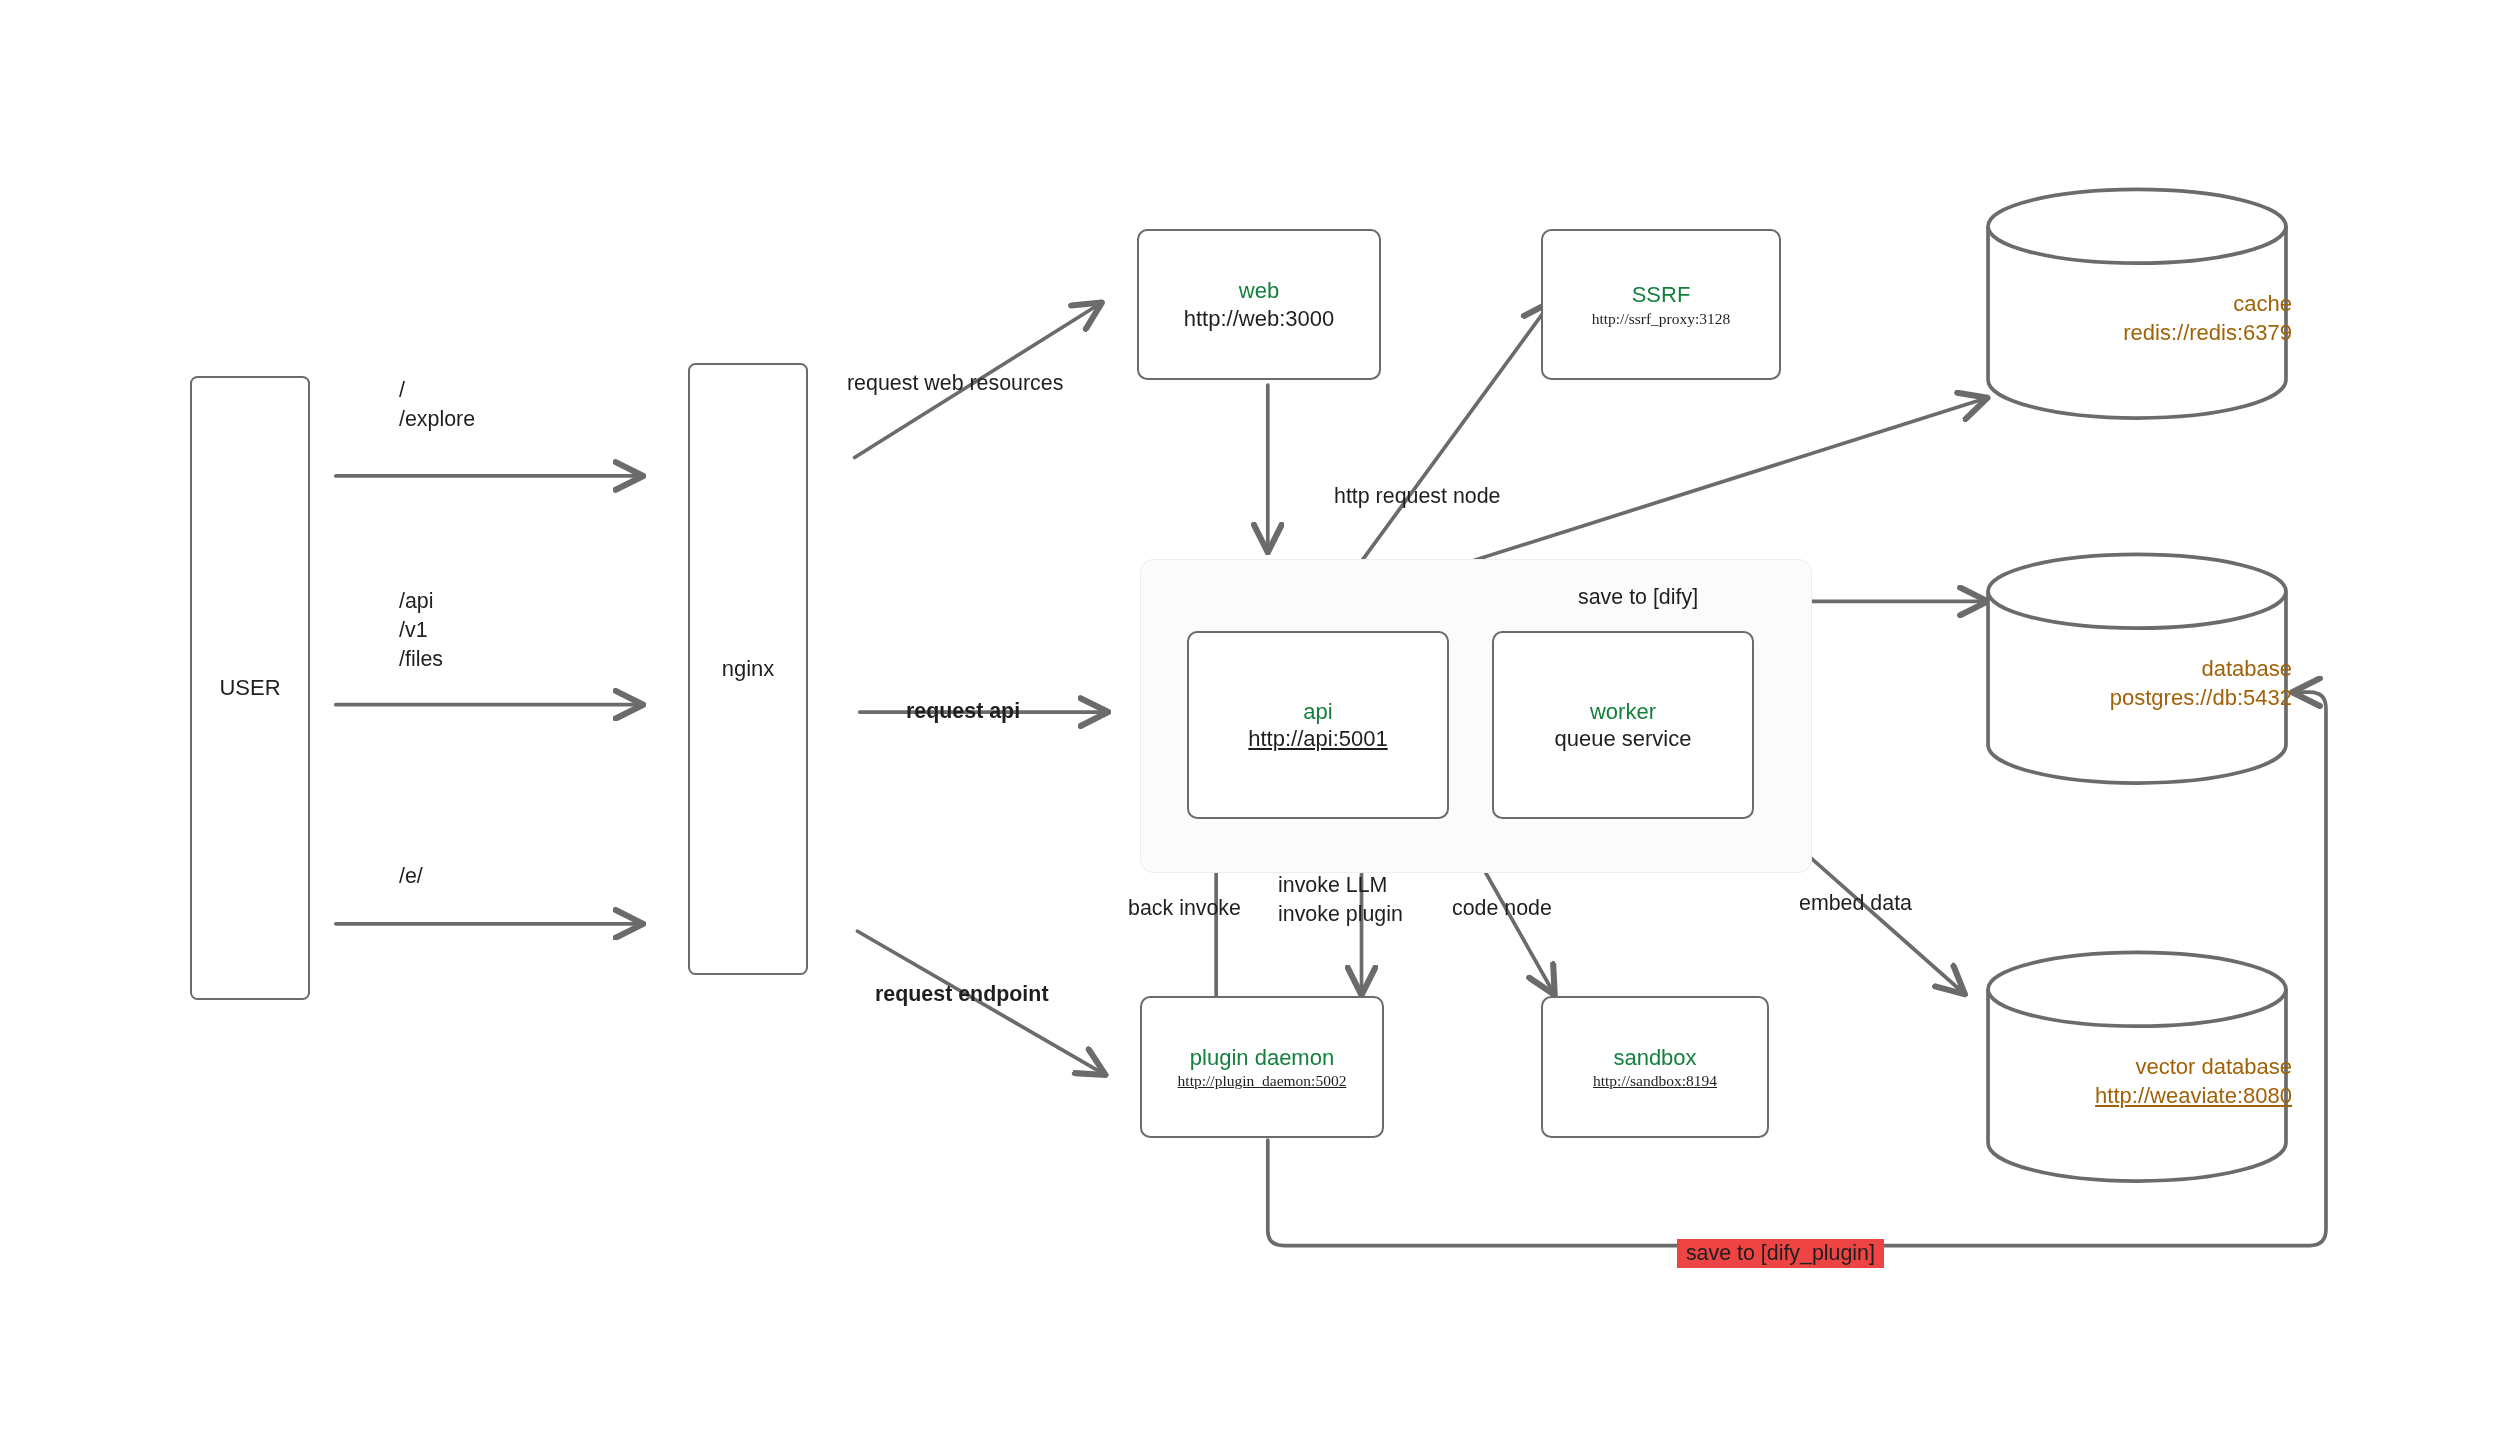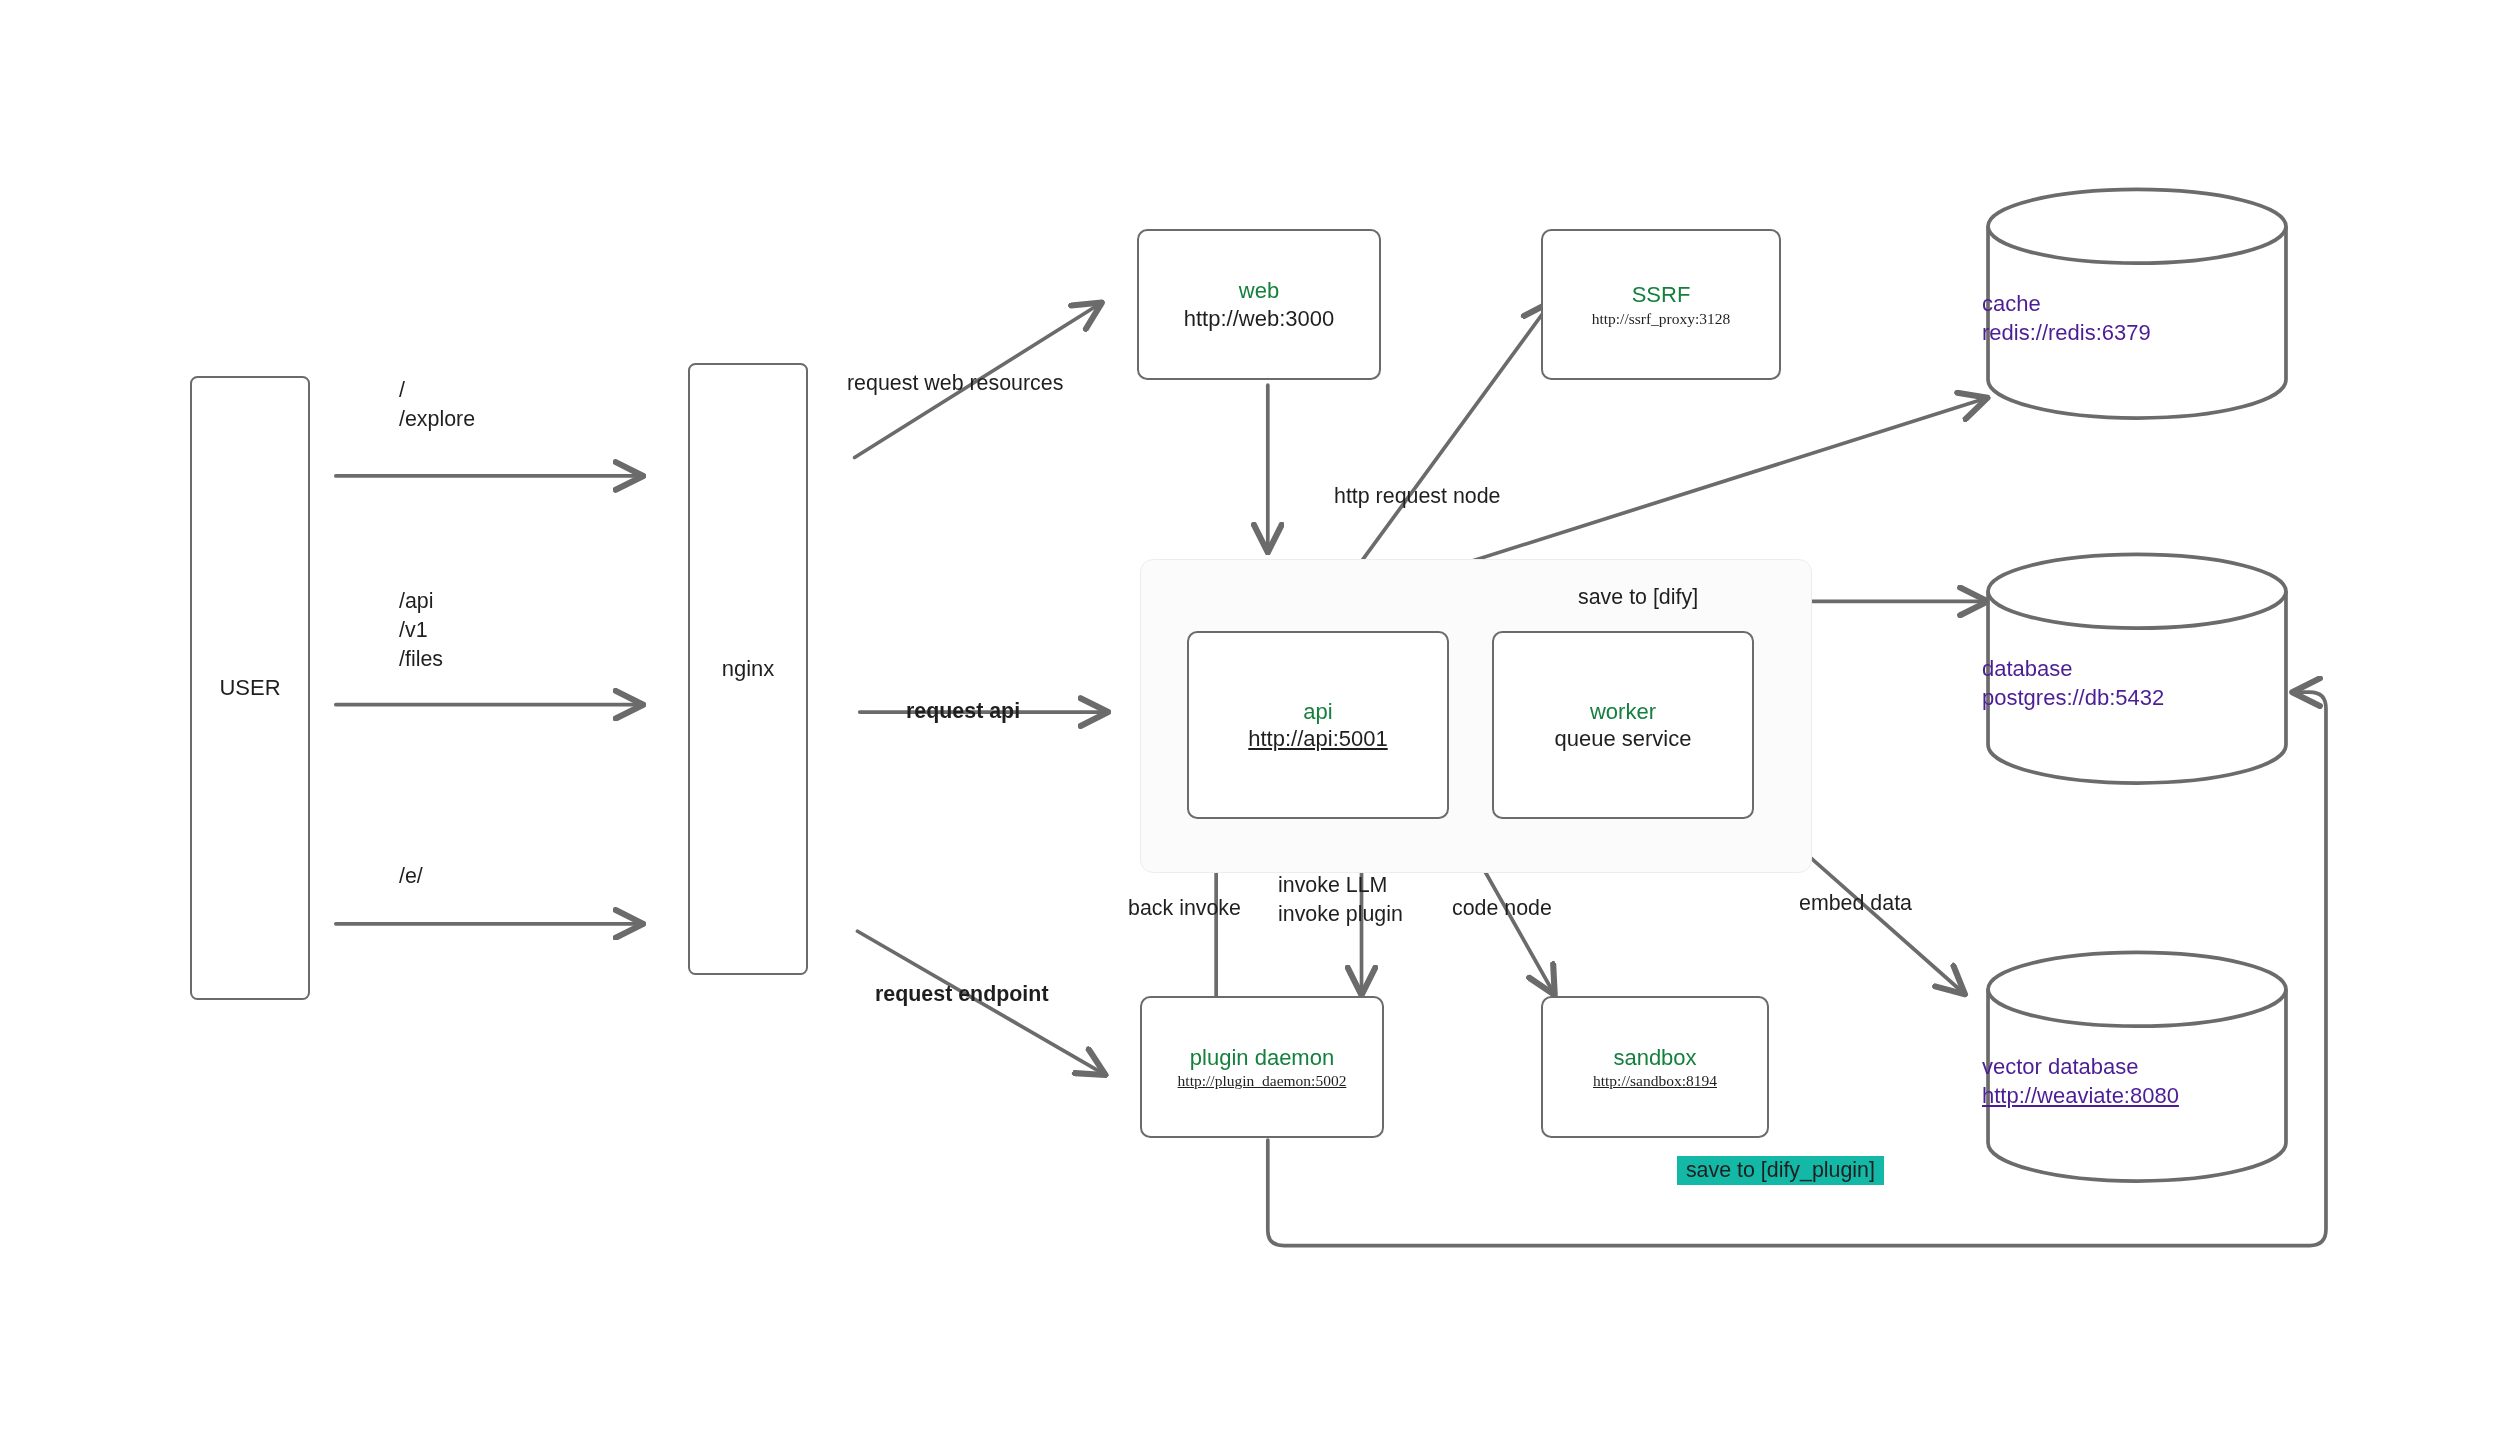--- a/index.html
+++ b/index.html
@@ -72,24 +72,24 @@
     border: 1.5px solid #ededed;
     border-radius: 13.3px;
     background: #fbfbfb;
   }
   .cylinder {
     position: absolute;
   }
   .cyl-label {
     position: absolute;
     width: 100%;
-    text-align: left;
+    text-align: right;
     font-size: 22px;
     line-height: 1.3;
-    color: #4c1d95;
+    color: #a16207;
   }
   .cyl-label .link {
     text-decoration: underline;
   }
   .edge-label {
     position: absolute;
     font-size: 21.4px;
     line-height: 1.35;
     color: #1f1f1f;
     white-space: pre;
@@ -232,16 +232,16 @@
 
   <div class="edge-label" style="left:1128px; top:894px;">back invoke</div>
 
   <div class="edge-label" style="left:1278px; top:871px;">invoke LLM
 invoke plugin</div>
 
   <div class="edge-label" style="left:1452px; top:894px;">code node</div>
 
   <div class="edge-label" style="left:1799px; top:889px;">embed data</div>
 
-  <div class="edge-label" style="left:1677px; top:1156px; background:#14b8a6; padding:0 8.9px;">save to [dify_plugin]</div>
+  <div class="edge-label" style="left:1677px; top:1239px; background:#ef4444; padding:0 8.9px;">save to [dify_plugin]</div>
 
 </div>
 
 
 </body></html>

